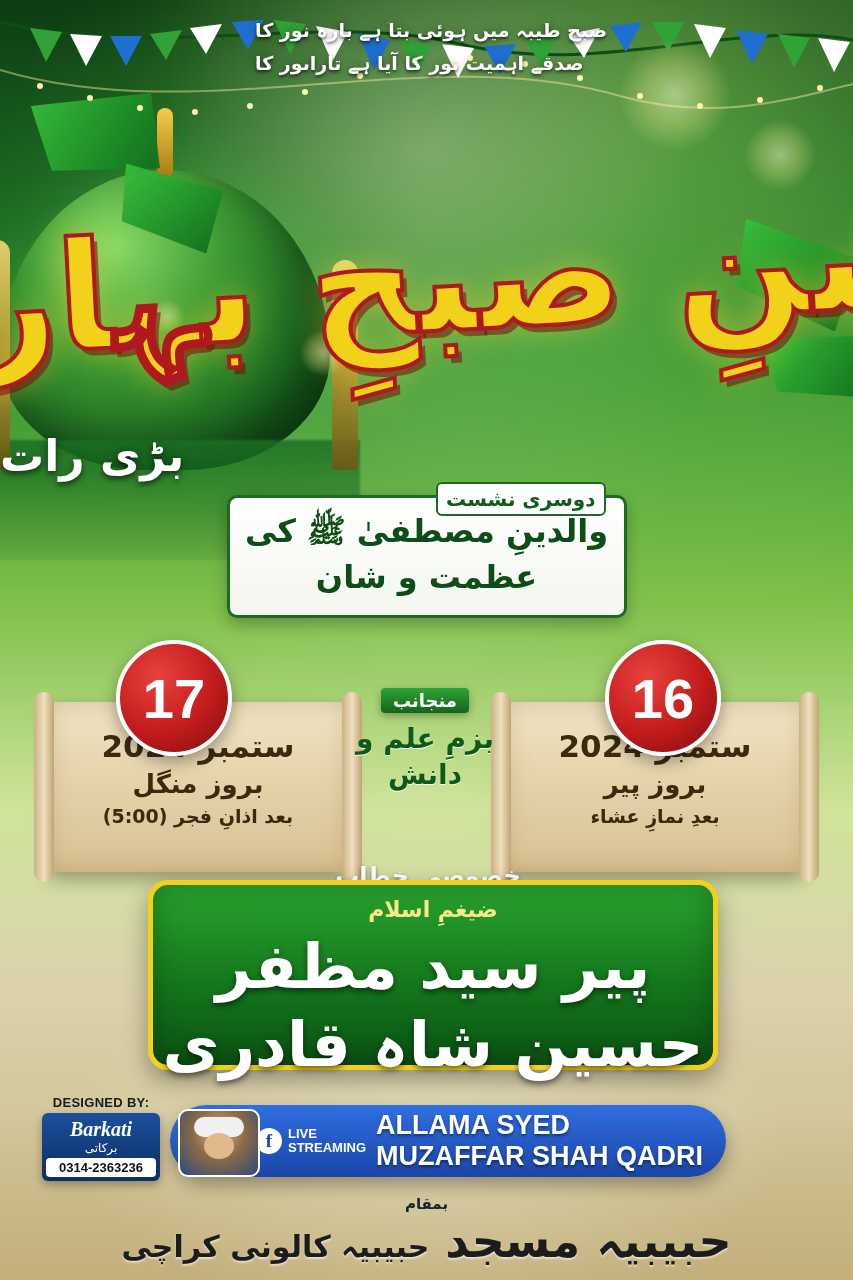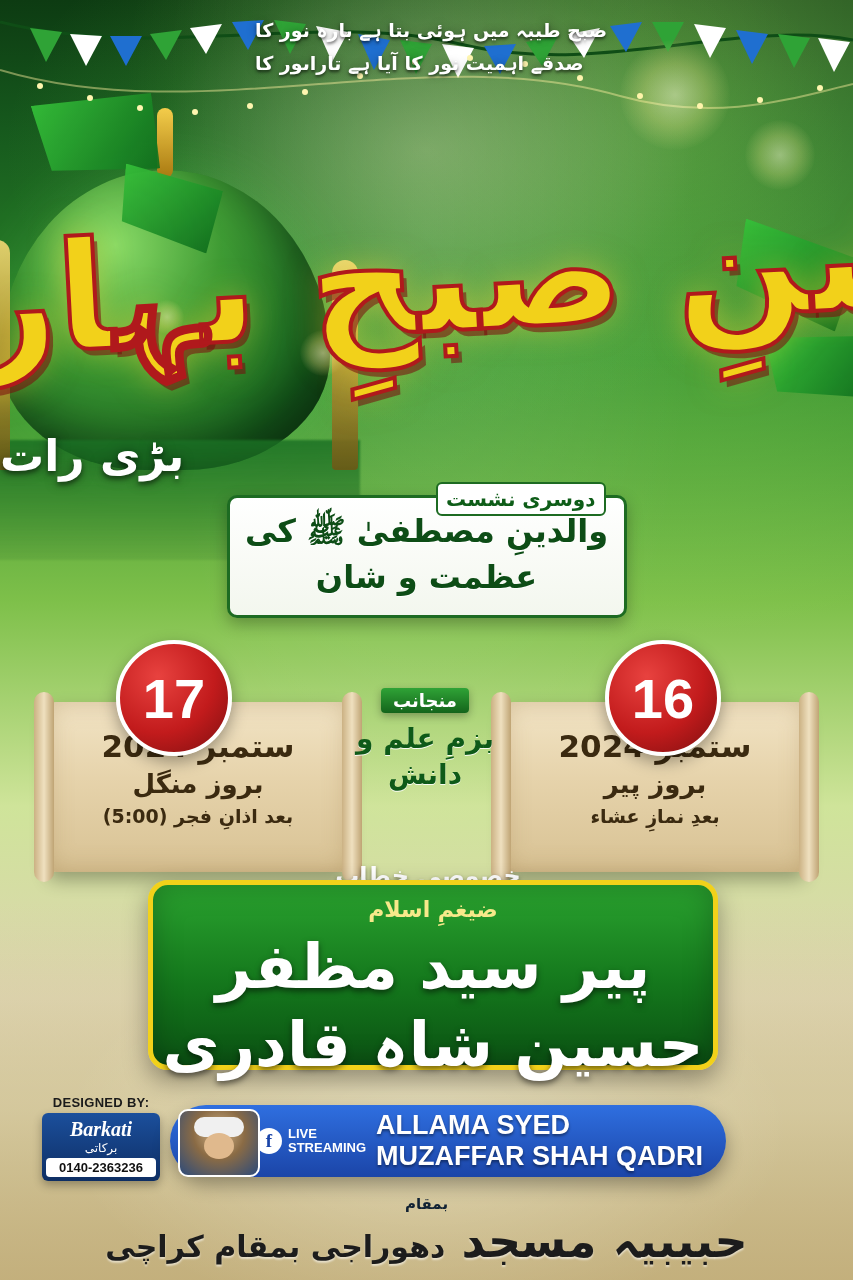--- a/index.html
+++ b/index.html
@@ -379,21 +379,21 @@
   <div class="speaker-panel">
     <div class="speaker-title urdu">ضیغمِ اسلام</div>
     <div class="speaker-name urdu">پیر سید مظفر حسین شاہ قادری</div>
   </div>
 
   <div class="designed">
     <div class="lbl">DESIGNED BY:</div>
     <div class="card">
       <div class="brand">Barkati</div>
       <div class="brand-ur urdu">برکاتی</div>
-      <div class="phone">0140-2363236</div>
+      <div class="phone">0314-2363236</div>
     </div>
   </div>
 
   <div class="live-bar">
     <div class="live-photo">
       <div class="turban"></div>
       <div class="face"></div>
     </div>
     <div class="fb-live">
       <div class="fb-icon">f</div>
@@ -405,17 +405,17 @@
     <div class="live-name">
       <div>ALLAMA SYED</div>
       <div>MUZAFFAR SHAH QADRI</div>
     </div>
   </div>
 
   <div class="venue urdu">
     <span class="badge">بمقام</span>
     <div class="line">
       <span>حبیبیہ مسجد</span>
-      <small>دھوراجی بمقام کراچی</small>
+      <small>حبیبیہ کالونی کراچی</small>
     </div>
   </div>
 
 </div>
 
 </body></html>

